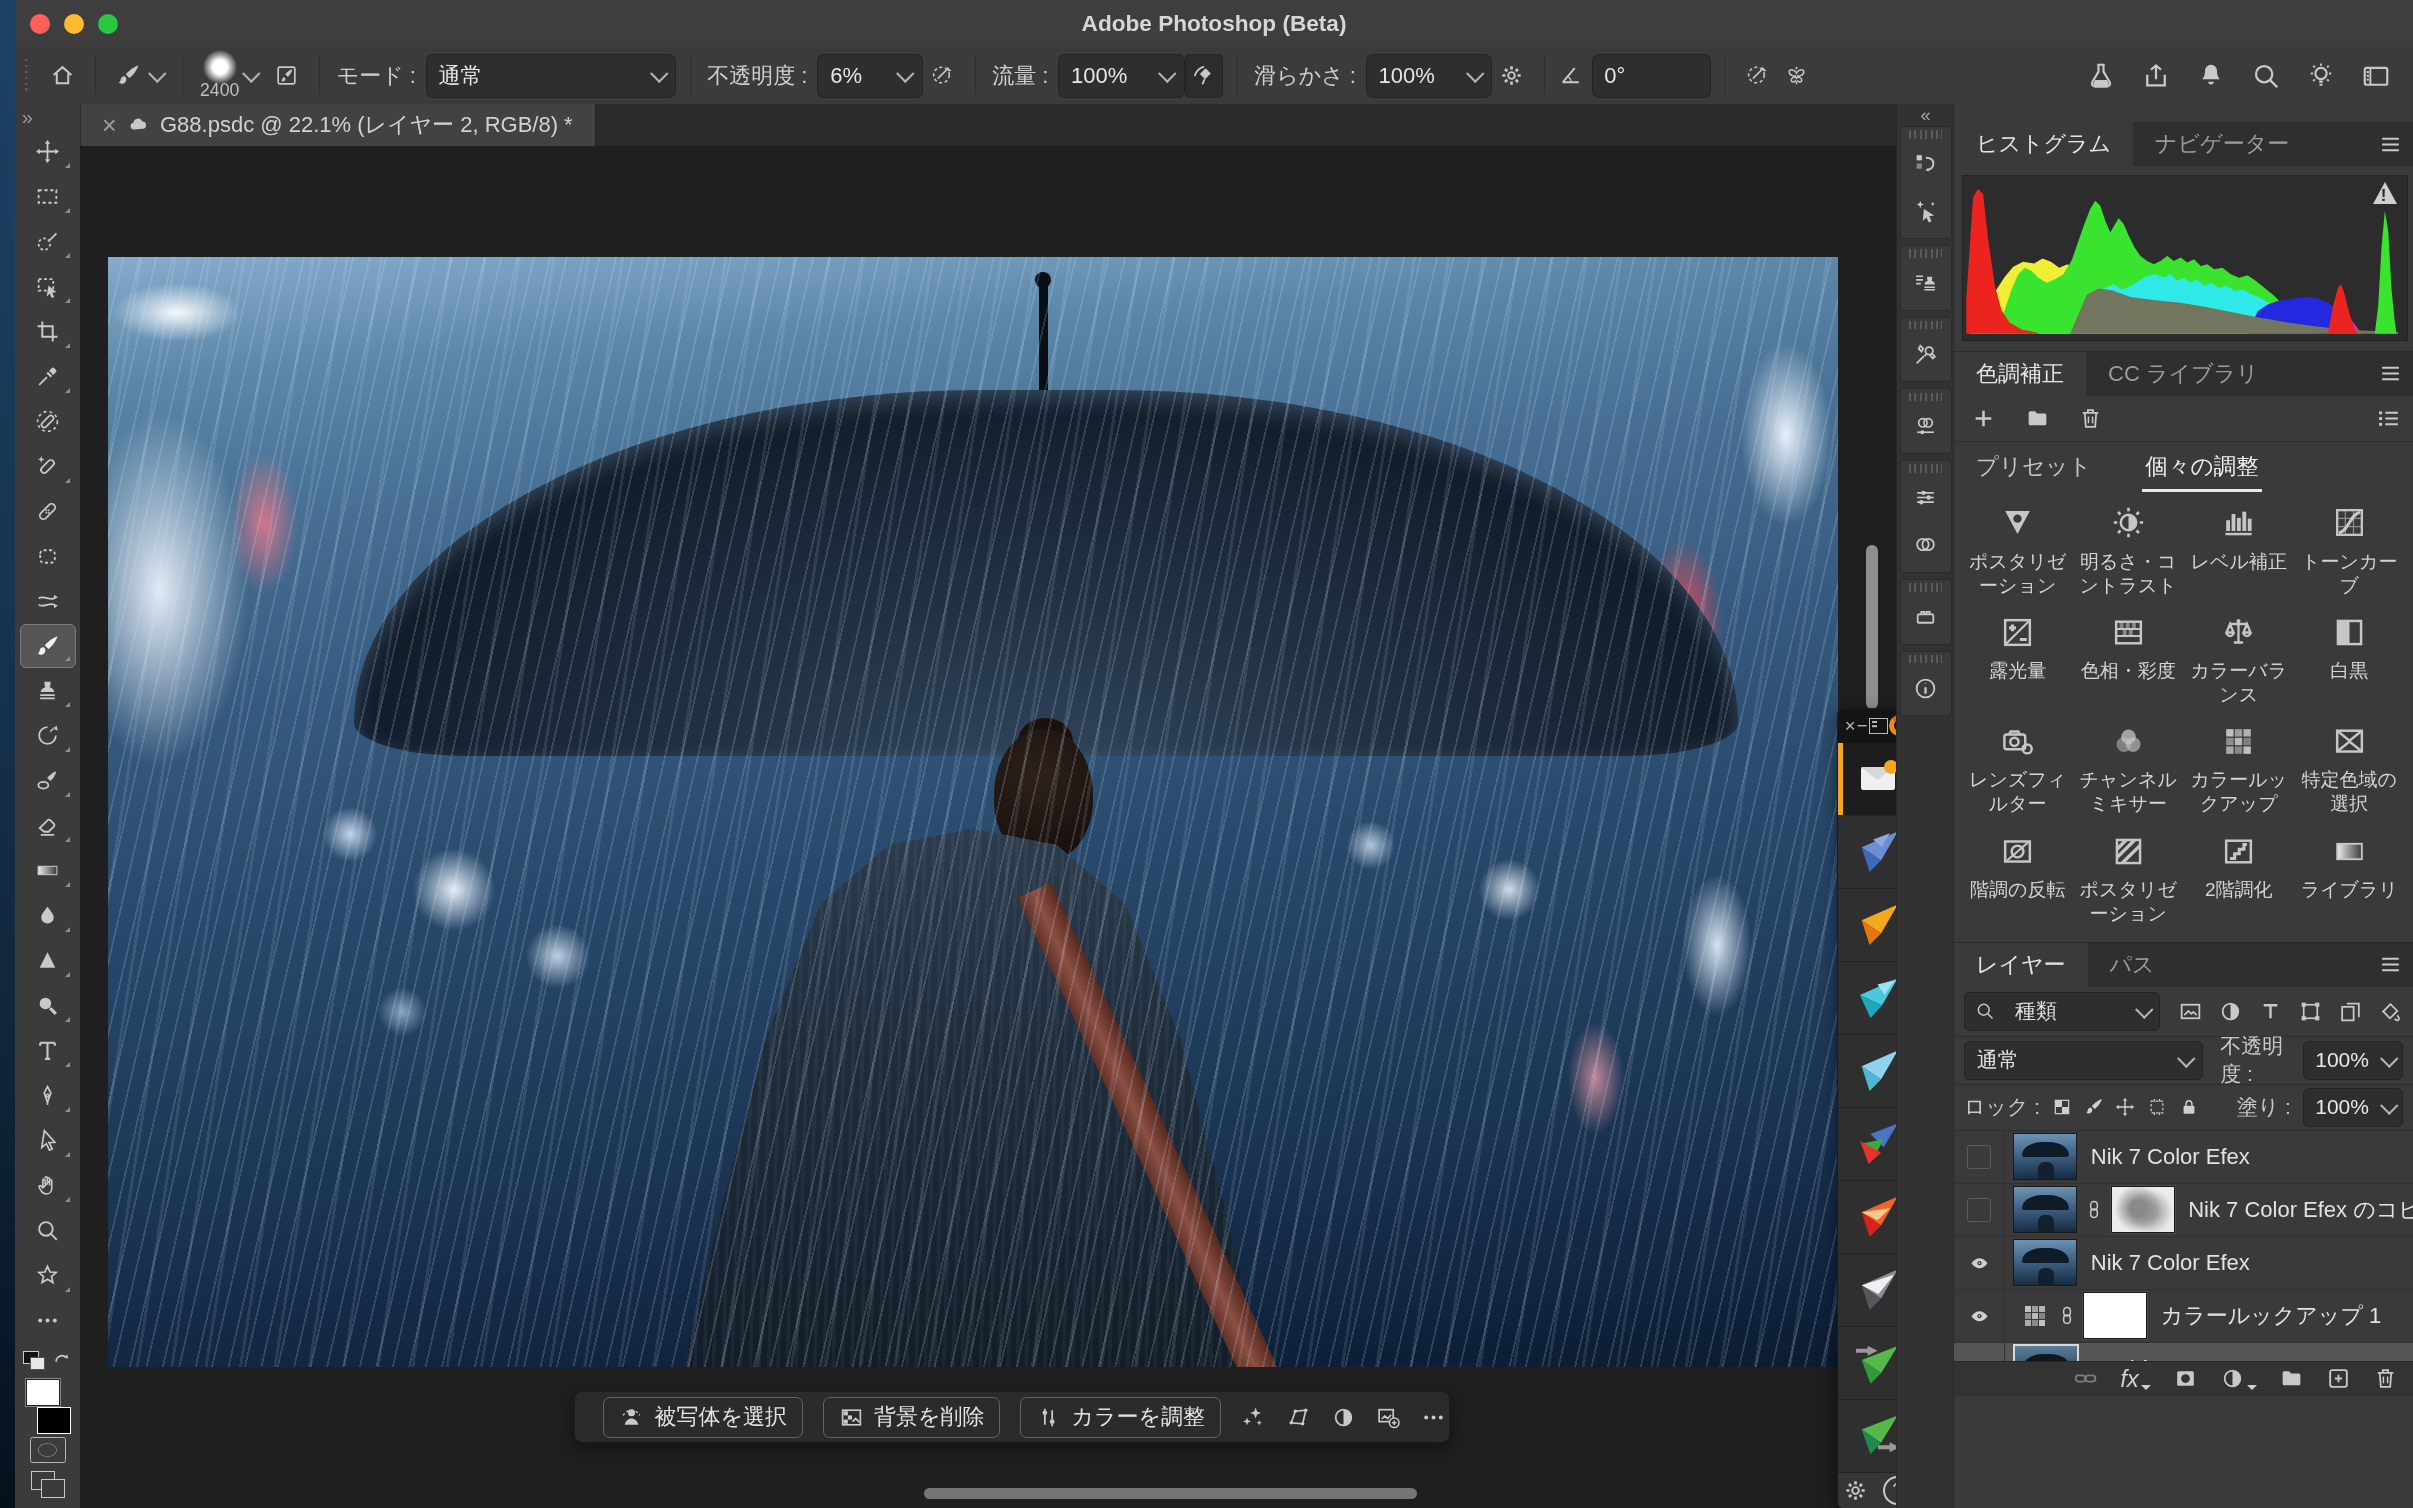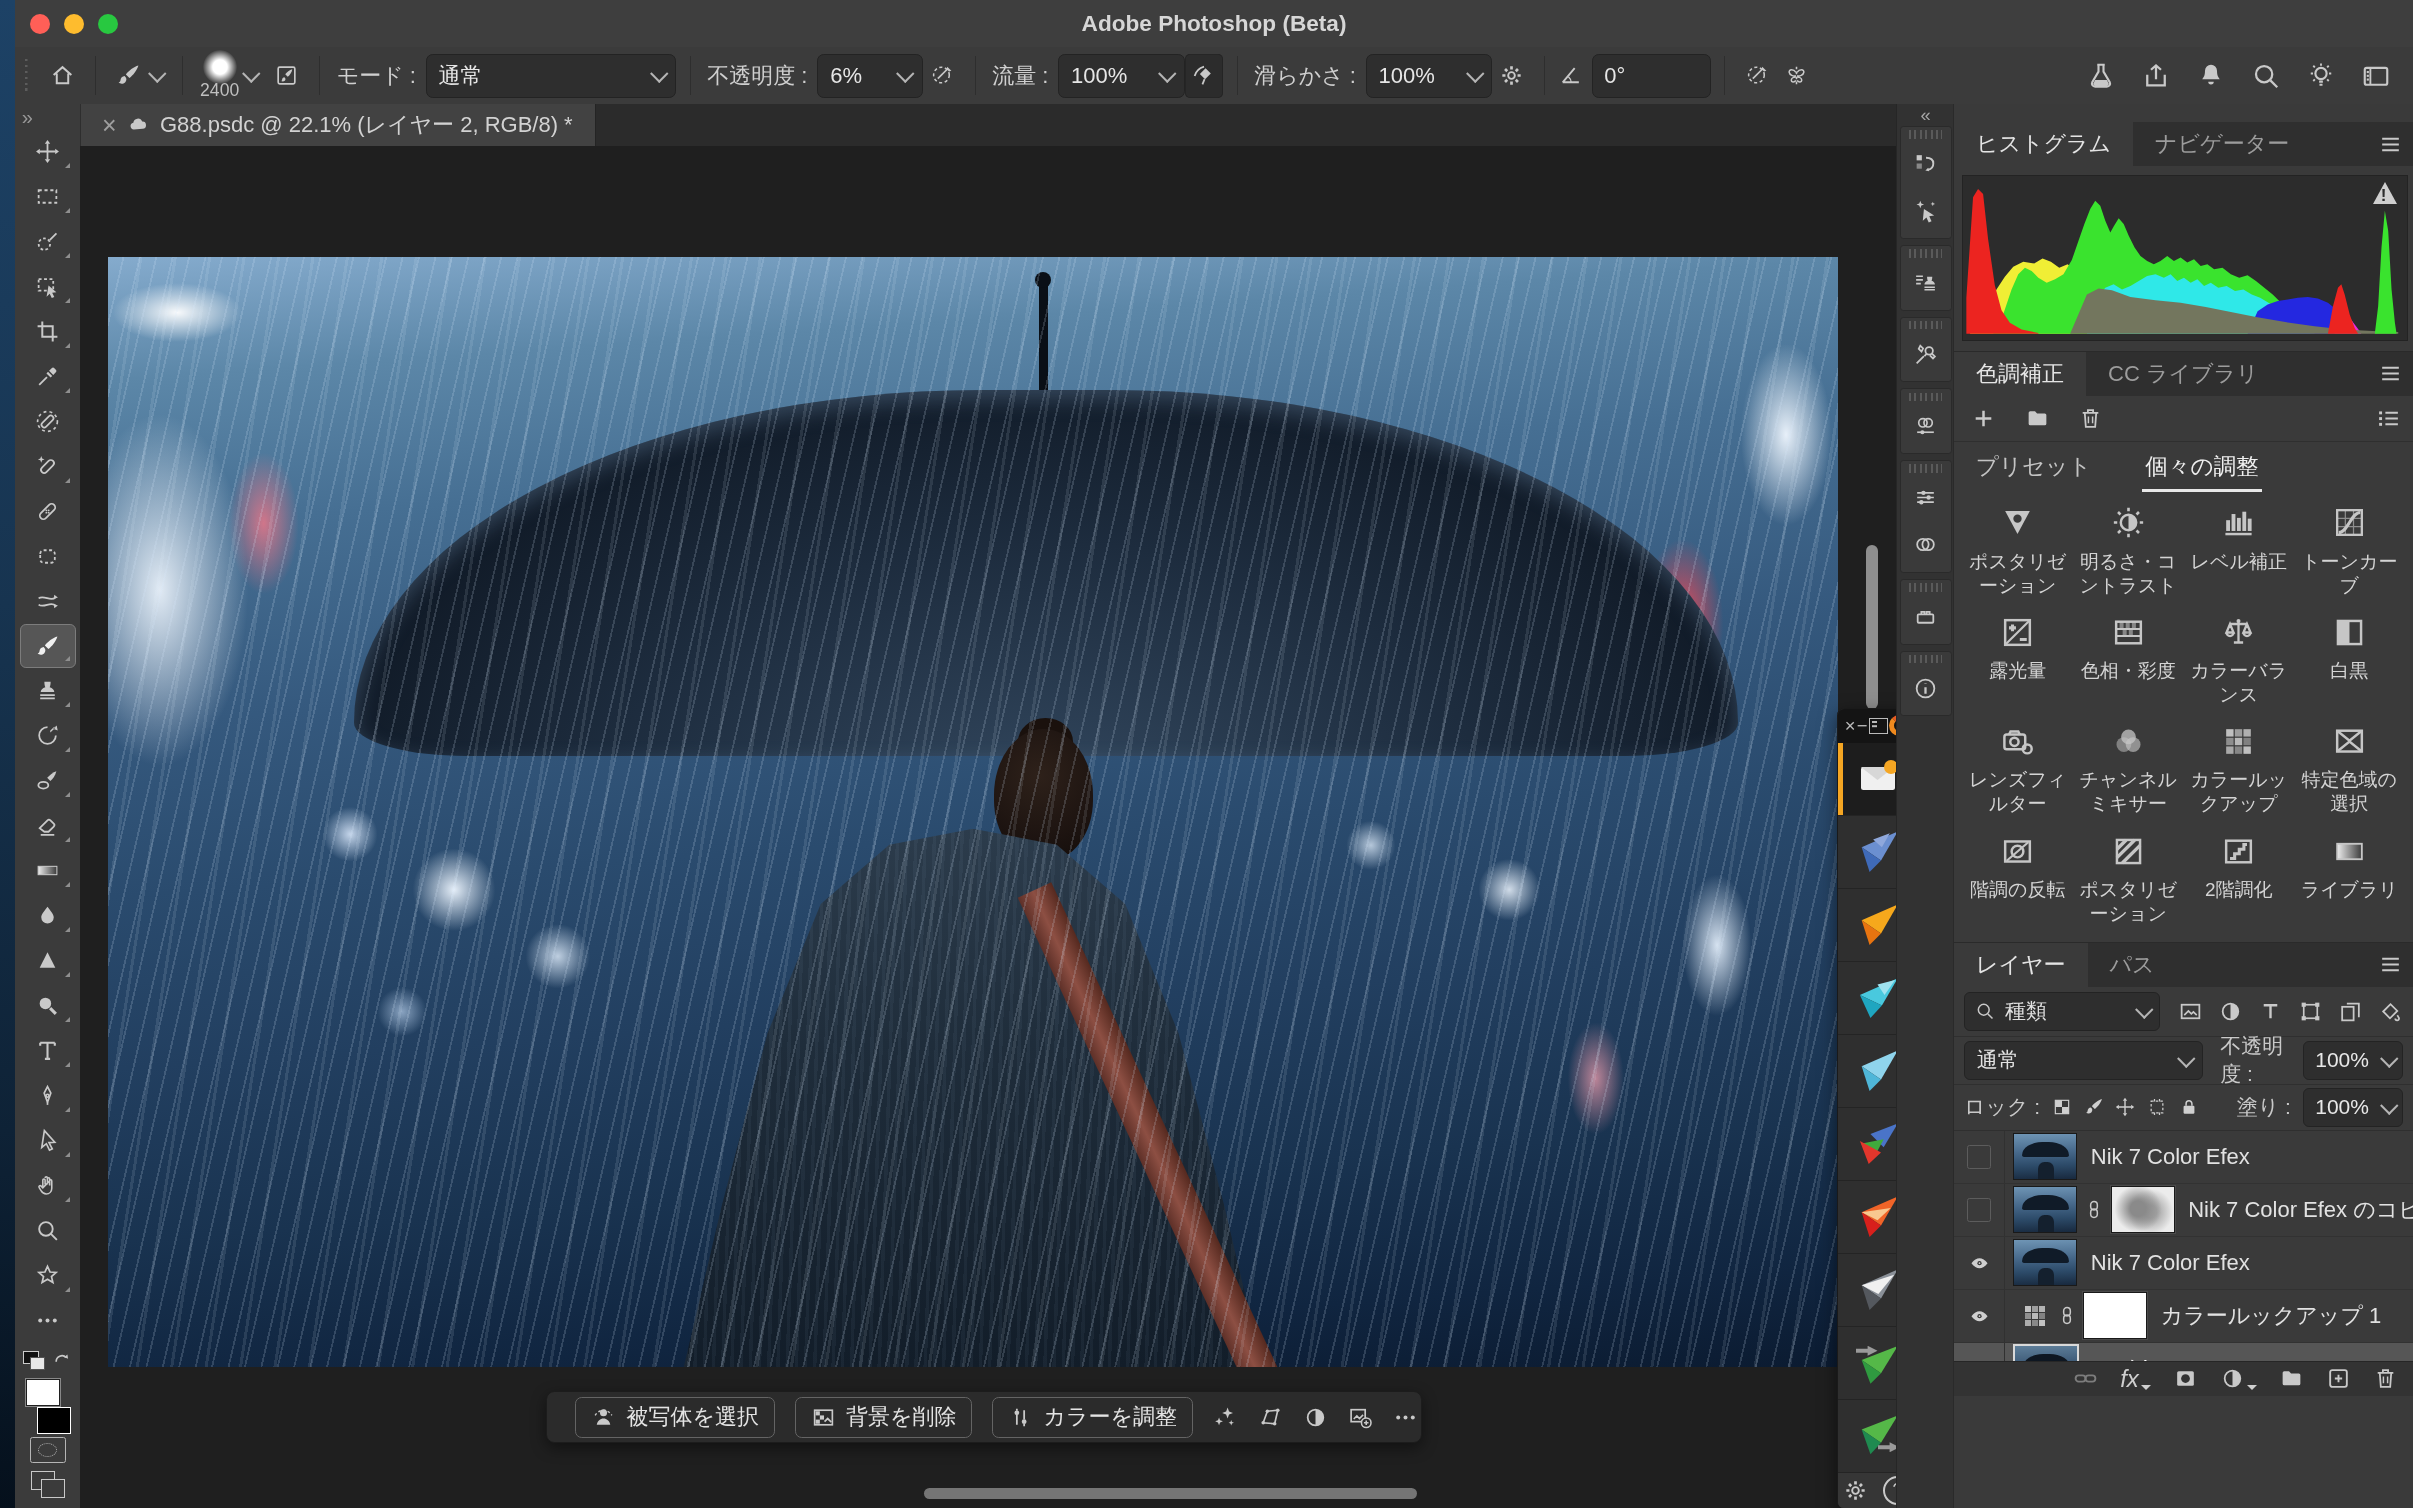--- a/index.html
+++ b/index.html
@@ -90,21 +90,21 @@
   .rain{position:absolute;inset:0;background:
     repeating-linear-gradient(103deg,transparent 0 14.2px,rgba(216,233,252,.17) 14.2px 16px),
     repeating-linear-gradient(99deg,transparent 0 31px,rgba(226,241,255,.11) 31px 34px);}
   .vscroll{position:absolute;right:18.4px;top:399px;width:11.7px;height:164px;border-radius:5.9px;background:#8e8e8e;}
   .statusrow{position:absolute;left:0;right:0;bottom:0;height:30px;background:#2c2c2c;display:flex;align-items:center;font-size:21px;color:#cfcfcf;}
   .zoomval{margin-left:55px;}
   .docinfo{margin-left:34px;background:#383838;border-radius:3.4px;padding:0.8px 17px;}
   .st-chev{margin-left:20px;color:#bdbdbd;font-size:23.5px;}
   .hscroll{position:absolute;left:844px;bottom:9.2px;width:493px;height:11px;border-radius:5.9px;background:#757575;}
   
-  .ctxbar{left:546px;top:1391px;width:851px;height:50px;background:#2b2b2b;border:0.8px solid #1c1c1c;border-radius:8.4px;
+  .ctxbar{left:574px;top:1391px;width:851px;height:50px;background:#2b2b2b;border:0.8px solid #1c1c1c;border-radius:8.4px;
     box-shadow:0 5px 15px rgba(0,0,0,.45);display:flex;align-items:center;padding:0 15px 0 8.4px;gap:20px;}
   .ctx-grip{width:8.4px;height:37px;background:repeating-linear-gradient(180deg,#6a6a6a 0 3.4px,transparent 3.4px 7.5px);background-size:3.4px 100%;background-position:0 0,5px 0;background-repeat:repeat-y;}
   .ctxbtn{display:flex;align-items:center;gap:10px;height:39px;padding:0 15px;border:0.8px solid #646464;border-radius:6.7px;font-size:22px;color:#e3e3e3;white-space:nowrap;}
   .ctxic{display:flex;align-items:center;justify-content:center;width:40px;height:39px;}
   
   .nik{left:1837px;top:708px;width:79px;height:799px;background:#2f2f2f;border:0.8px solid #1a1a1a;border-radius:6.7px;box-shadow:0 6.7px 18.4px rgba(0,0,0,.5);overflow:hidden;display:flex;flex-direction:column;}
   .nik-head{height:42px;background:#141414;display:flex;align-items:center;justify-content:space-between;padding:0 6.7px;color:#bbb;font-size:18.4px;}
   .nik-item{position:relative;height:72px;border-bottom:0.8px solid #242424;display:flex;align-items:center;justify-content:center;flex:0 0 auto;}
   .nik-item.active{background:#1d1d1d;}
   .nik-item.active::before{content:"";position:absolute;left:0;top:0;bottom:0;width:5px;background:#f5a623;}
@@ -138,21 +138,21 @@
   .subtab{color:#c3c3c3;position:relative;padding:8.4px 3.4px;}
   .subtab.active{color:#f0f0f0;}
   .subtab.active::after{content:"";position:absolute;left:0;right:0;bottom:-1.7px;height:2.5px;background:#e8e8e8;}
   .adj-grid{display:grid;grid-template-columns:repeat(4,1fr);padding:6.7px 8.4px 15px 8.4px;row-gap:8.4px;}
   .adj-cell{display:flex;flex-direction:column;align-items:center;padding-top:6.7px;}
   .adj-label{font-size:19px;line-height:24px;color:#d4d4d4;text-align:center;margin-top:8.4px;min-height:49px;}
   .adj-ic{width:37px;height:37px;color:#c6c6c6;}
   
   .lrowbar{display:flex;align-items:center;padding:0 10px;border-bottom:0.8px solid #2f2f2f;}
   .filterrow{height:49px;gap:13.4px;}
-  .f-select{display:flex;align-items:center;gap:10px;background:#2e2e2e;border:0.8px solid #232323;border-radius:5.9px;height:37px;width:211px;padding:0 10px;font-size:21px;color:#e2e2e2;}
+  .f-select{display:flex;align-items:center;gap:20px;background:#2e2e2e;border:0.8px solid #232323;border-radius:5.9px;height:37px;width:211px;padding:0 10px;font-size:21px;color:#e2e2e2;}
   .f-icons{display:flex;align-items:center;gap:15px;margin-left:5px;}
   .blendrow{height:47px;gap:8.4px;}
   .b-select{display:flex;align-items:center;background:#2e2e2e;border:0.8px solid #232323;border-radius:5.9px;height:37px;width:277px;padding:0 11.7px;font-size:21px;color:#e2e2e2;}
   .b-select .chev{margin-left:auto;}
   .vbox{display:flex;align-items:center;background:#2e2e2e;border:0.8px solid #232323;border-radius:5.9px;height:37px;padding:0 8.4px 0 11.7px;font-size:21px;color:#e8e8e8;gap:11.7px;}
   .lockrow{height:45px;gap:11.7px;font-size:21px;}
   .lockrow .ic-sm{color:#cfcfcf;}
   .spacer{flex:1;}
   .llist{}
   .lrow{display:flex;align-items:center;height:52px;border-bottom:0.8px solid #323232;position:relative;}

